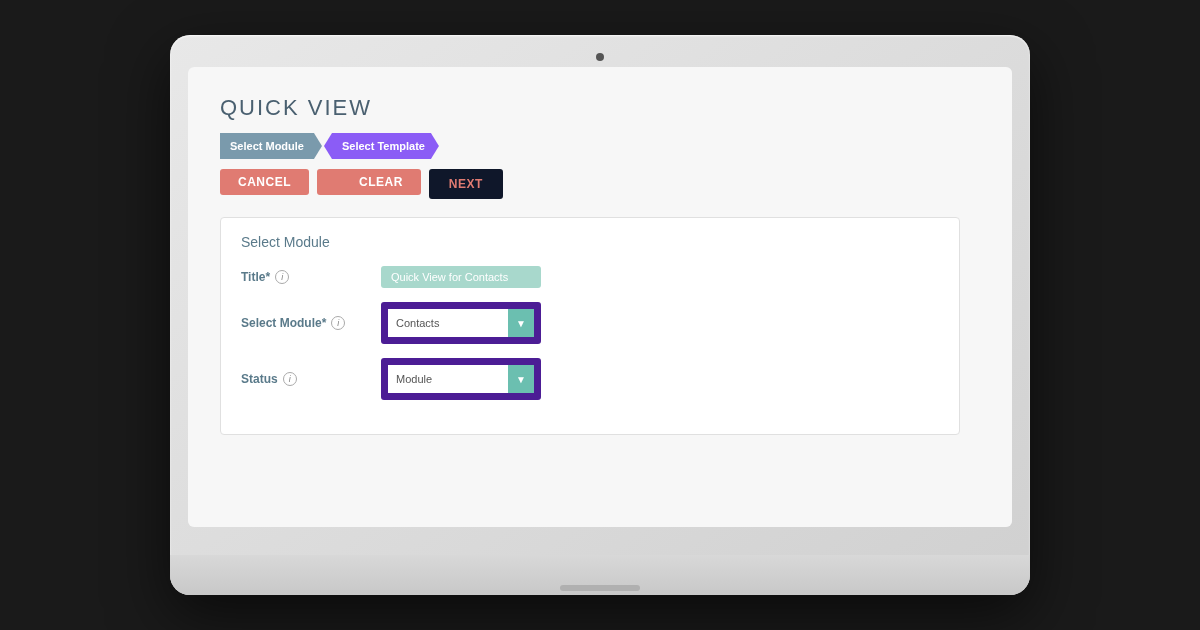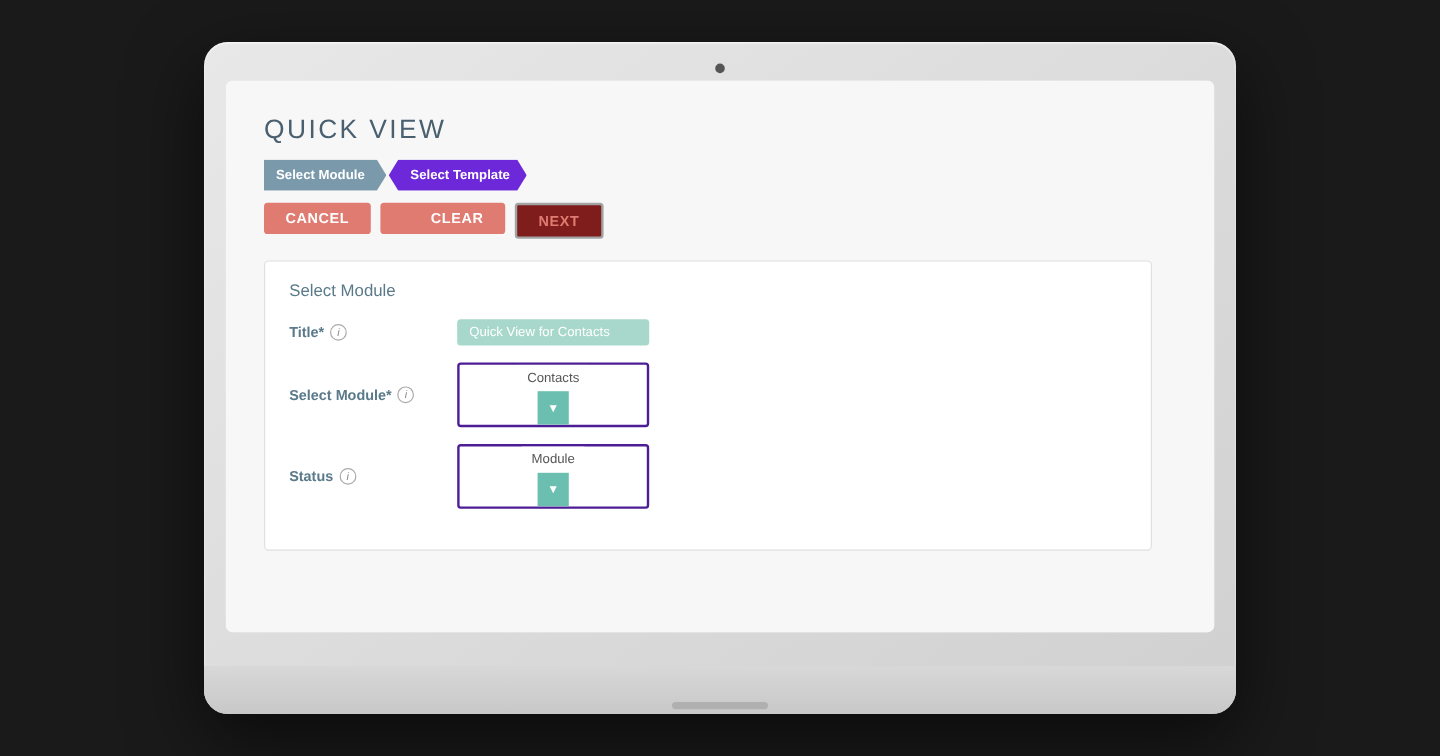--- a/index.html
+++ b/index.html
@@ -98,21 +98,21 @@
       position: relative;
       clip-path: polygon(0 0, calc(100% - 8px) 0, 100% 50%, calc(100% - 8px) 100%, 0 100%);
     }
 
     .step-1 {
       background: #7a9aac;
       padding-right: 18px;
     }
 
     .step-2 {
-      background: #6d28d9;
+      background: #8b5cf6;
       margin-left: 2px;
       padding-left: 18px;
       clip-path: polygon(8px 0, calc(100% - 8px) 0, 100% 50%, calc(100% - 8px) 100%, 8px 100%, 0 50%);
     }
 
     
     .actions-row {
       display: flex;
       align-items: flex-start;
       gap: 8px;
@@ -134,23 +134,23 @@
       color: white;
     }
 
     .btn-clear {
       background: #e07b72;
       color: white;
       padding-left: 42px;
     }
 
     .btn-next {
-      background: #7f1d1d;
+      background: #0f172a;
       color: #e07b72;
-      border: 2px solid #a3a3a3;
+      border: 2px solid #0f172a;
     }
 
     
     .form-panel {
       background: white;
       border: 1px solid #e0e0e0;
       border-radius: 4px;
       padding: 16px 20px 20px 20px;
       max-width: 740px;
     }
@@ -198,25 +198,24 @@
       border: none;
       border-radius: 3px;
       padding: 5px 10px;
       font-size: 11px;
       width: 160px;
     }
 
     .form-select-wrapper {
       display: flex;
       align-items: center;
-      border: 2px solid #4c1d95;
+      border: 7px solid #4c1d95;
       border-radius: 3px;
       overflow: hidden;
       width: 160px;
-      flex-direction: column;
     }
 
     .form-select-text {
       flex: 1;
       padding: 5px 8px;
       font-size: 11px;
       color: #555;
       background: white;
     }
 

